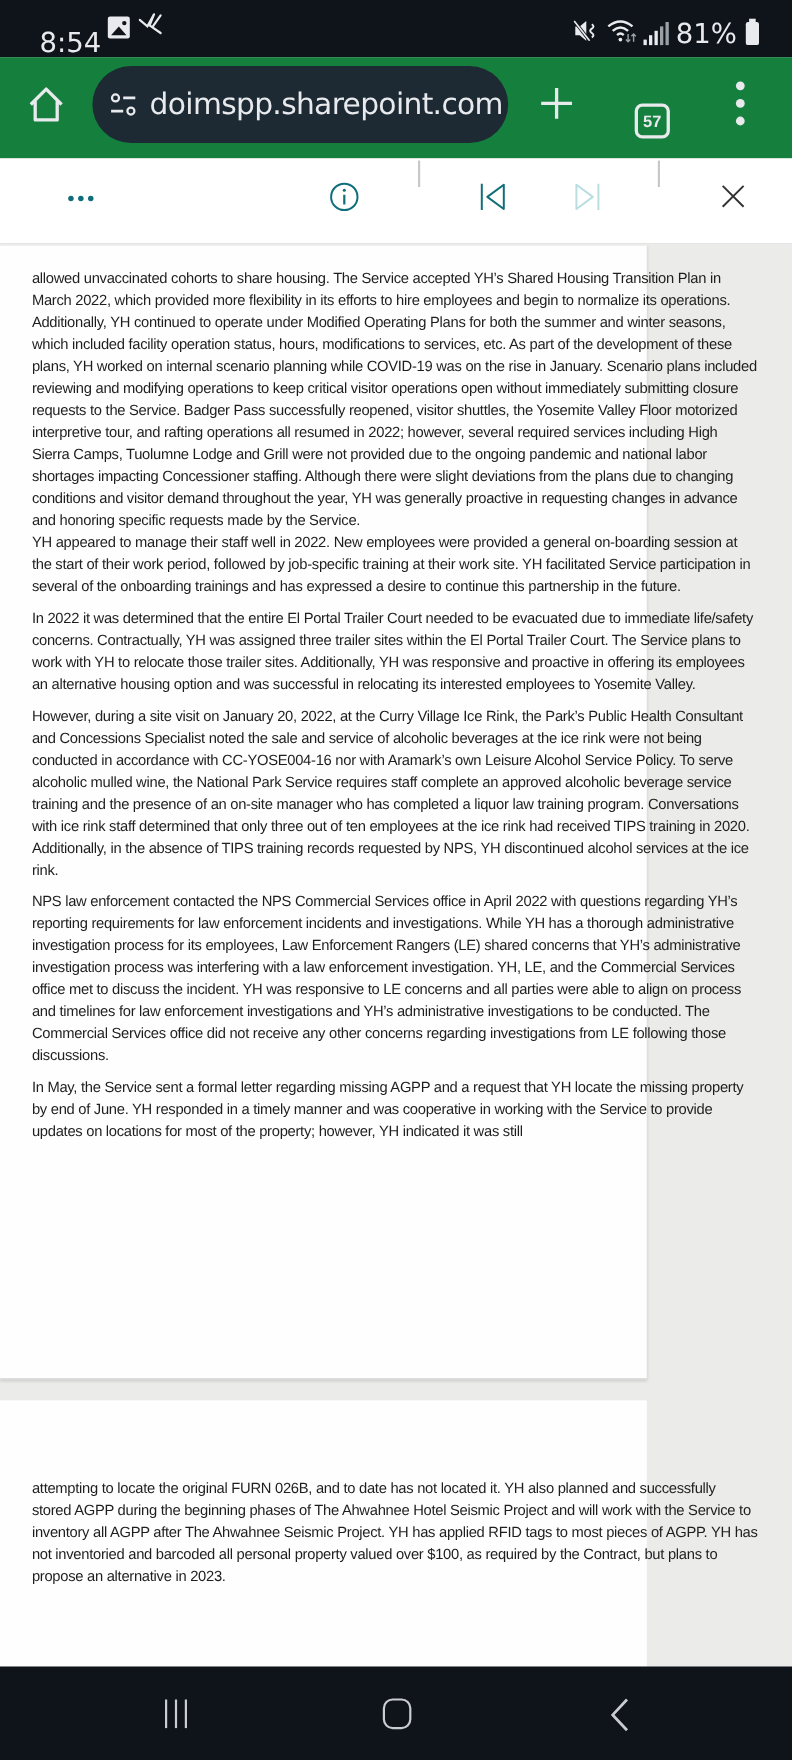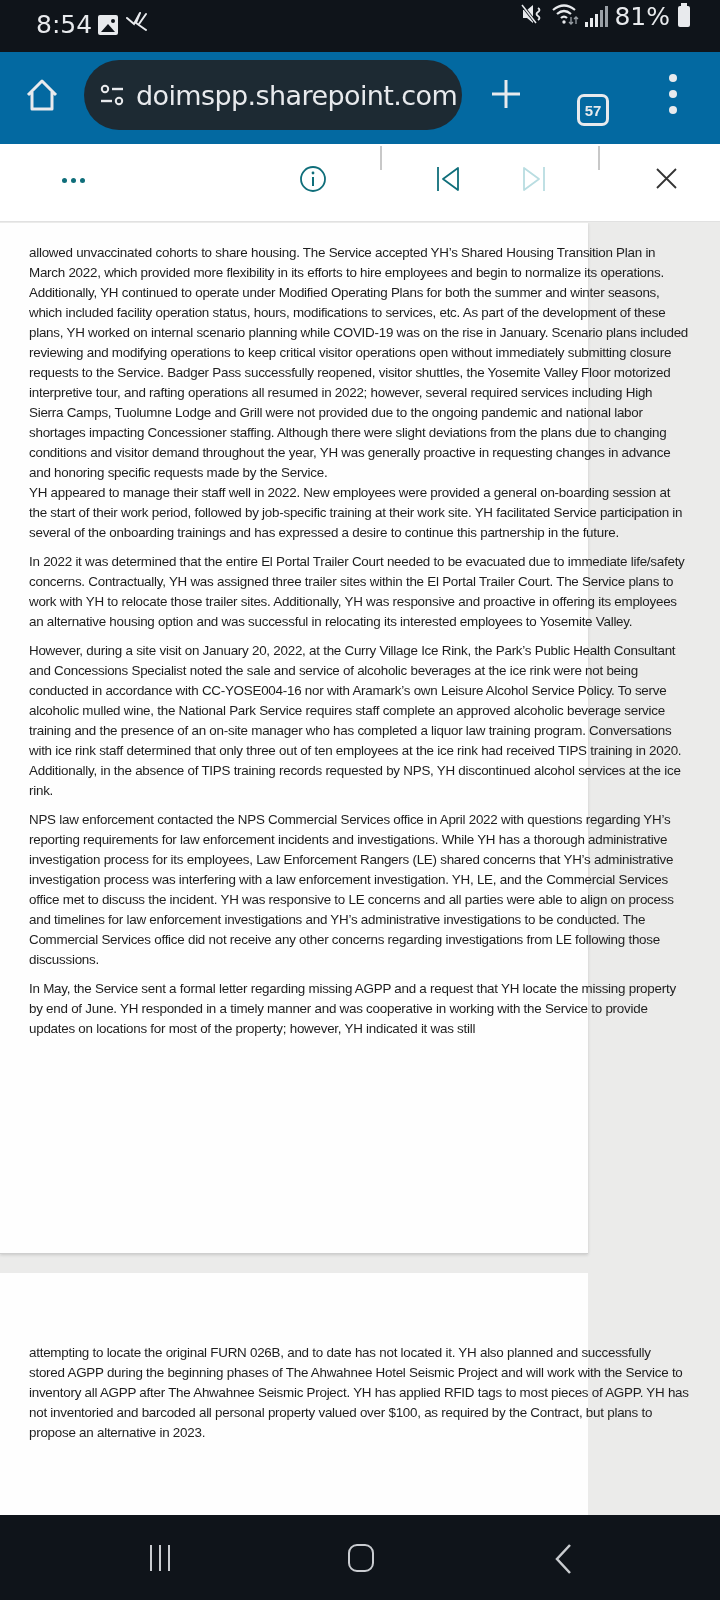--- a/index.html
+++ b/index.html
@@ -1,37 +1,37 @@
 <!DOCTYPE html>
 <html><head>
 <meta charset="utf-8">
 <style>
   * { box-sizing: border-box; margin: 0; padding: 0; }
   html, body { width: 720px; height: 1600px; overflow: hidden; background: #ebebea; }
   body { position: relative; font-family: "Liberation Sans", sans-serif; }
 
   
   .status-bar { position: absolute; top: 0; left: 0; width: 720px; height: 52px; background: #0f141a; color: #e8eaed; }
-  .sb-time { position: absolute; left: 36px; top: 10px; font-size: 25px; font-family: "DejaVu Sans", sans-serif; letter-spacing: 0px; }
+  .sb-time { position: absolute; left: 36px; top: 24px; font-size: 25px; font-family: "DejaVu Sans", sans-serif; letter-spacing: 0px; }
   .sb-gallery { position: absolute; left: 98px; top: 15px; width: 20px; height: 20px; background: #e8eaed; border-radius: 2px; }
   .sb-gallery:after { content: ""; position: absolute; left: 3px; bottom: 3px; width: 0; height: 0; border-left: 7px solid transparent; border-right: 7px solid transparent; border-bottom: 8px solid #0f141a; }
   .sb-gallery:before { content: ""; position: absolute; right: 3px; top: 4px; width: 4px; height: 4px; border-radius: 50%; background: #0f141a; }
   .sb-bird { position: absolute; left: 126px; top: 10px; font-size: 22px; color: #e8eaed; }
-  .sb-right { position: absolute; right: 30px; top: 2px; display: flex; align-items: center; gap: 6px; }
+  .sb-right { position: absolute; right: 30px; top: 16px; display: flex; align-items: center; gap: 6px; }
   .sb-mute { font-size: 20px; }
   .sb-wifi { font-size: 18px; }
   .sb-signal { display: flex; align-items: flex-end; gap: 2px; height: 20px; }
   .sb-signal i { display: block; width: 3px; background: #9aa0a6; }
   .sb-signal i.on { background: #e8eaed; }
   .sb-batt-text { font-size: 25px; font-family: "DejaVu Sans", sans-serif; }
   .sb-battery { width: 12px; height: 21px; background: #e8eaed; border-radius: 2px; position: relative; margin-left: 2px; }
   .sb-battery:before { content: ""; position: absolute; top: -3px; left: 3px; width: 6px; height: 3px; background: #e8eaed; }
 
   
-  .browser-bar { position: absolute; top: 52px; left: 0; width: 720px; height: 92px; background: #0369a1; text-align: center; }
+  .browser-bar { position: absolute; top: 52px; left: 0; width: 720px; height: 92px; background: #15803d; text-align: center; }
   .home-btn { position: absolute; left: 22px; top: 23px; width: 40px; height: 40px; }
   .url-pill { position: absolute; left: 84px; top: 8px; width: 378px; height: 70px; border-radius: 35px; background: #1d2a33; display: flex; align-items: center; padding-left: 14px; }
   .tune-icon { width: 28px; height: 28px; margin-right: 10px; }
   .url-text { color: #e8eaed; font-size: 27px; font-family: "DejaVu Sans", sans-serif; letter-spacing: -0.6px; }
   .new-tab-btn { position: absolute; left: 486px; top: 22px; width: 40px; height: 40px; }
   .tabs-btn { position: absolute; left: 577px; top: 26px; width: 32px; height: 32px; border: 3px solid #e8eaed; border-radius: 7px; color: #e8eaed; font-size: 15px; font-weight: bold; display: flex; align-items: center; justify-content: center; margin-top: 16px; }
   .menu-btn { position: absolute; left: 665px; top: 22px; width: 16px; height: 40px; display: flex; flex-direction: column; justify-content: space-between; align-items: center; }
   .menu-btn i { width: 8px; height: 8px; border-radius: 50%; background: #e8eaed; display: block; }
 
   

